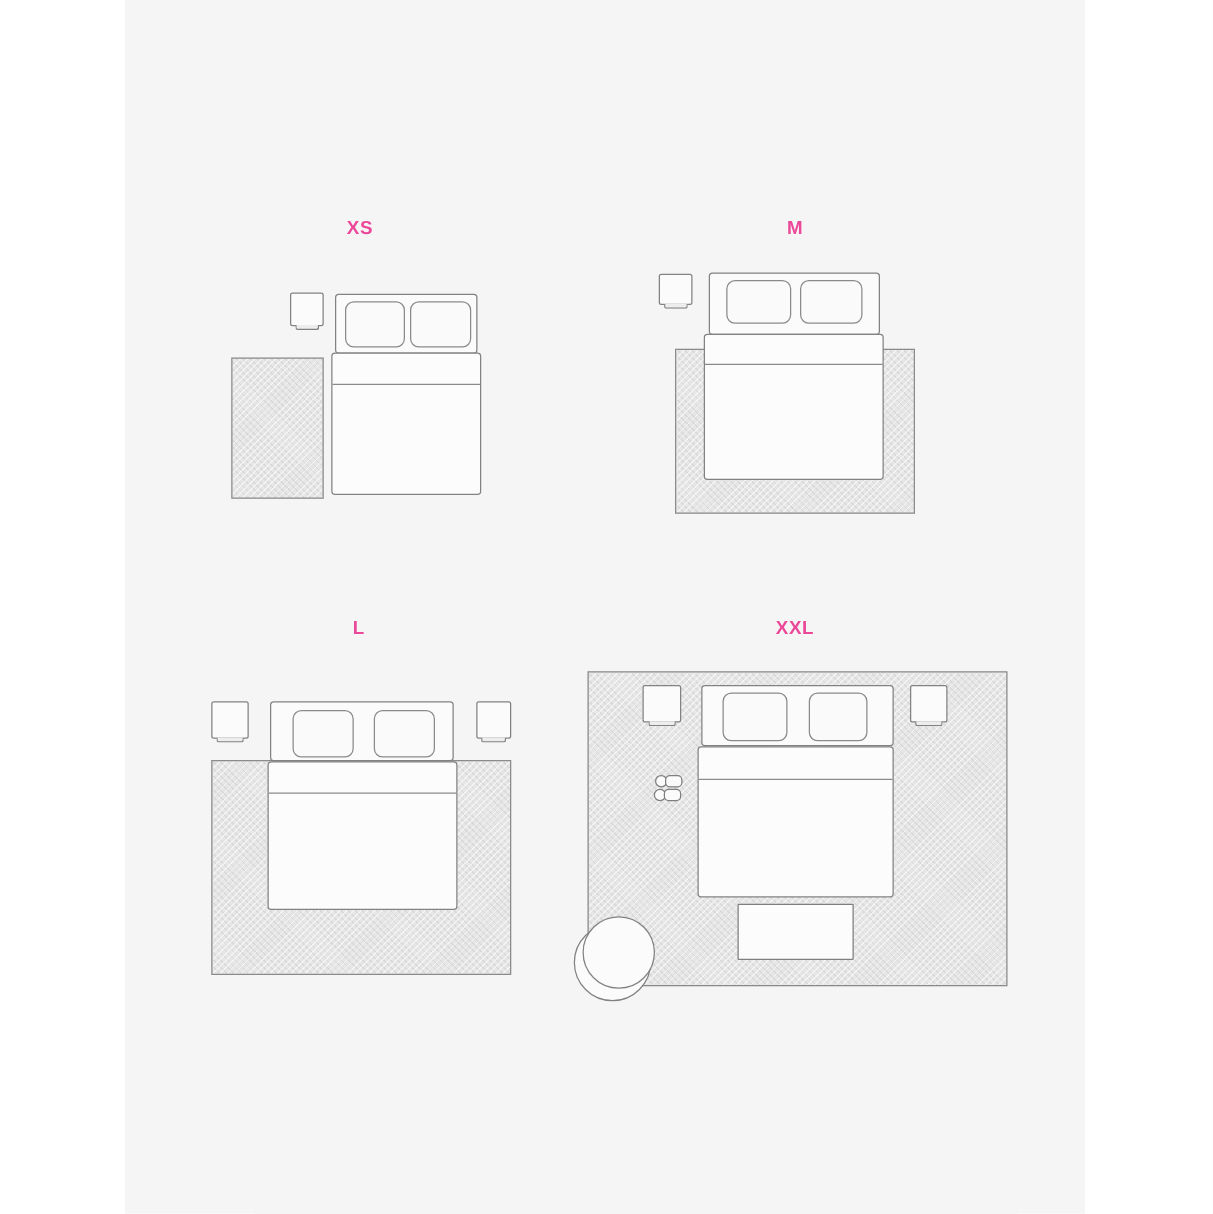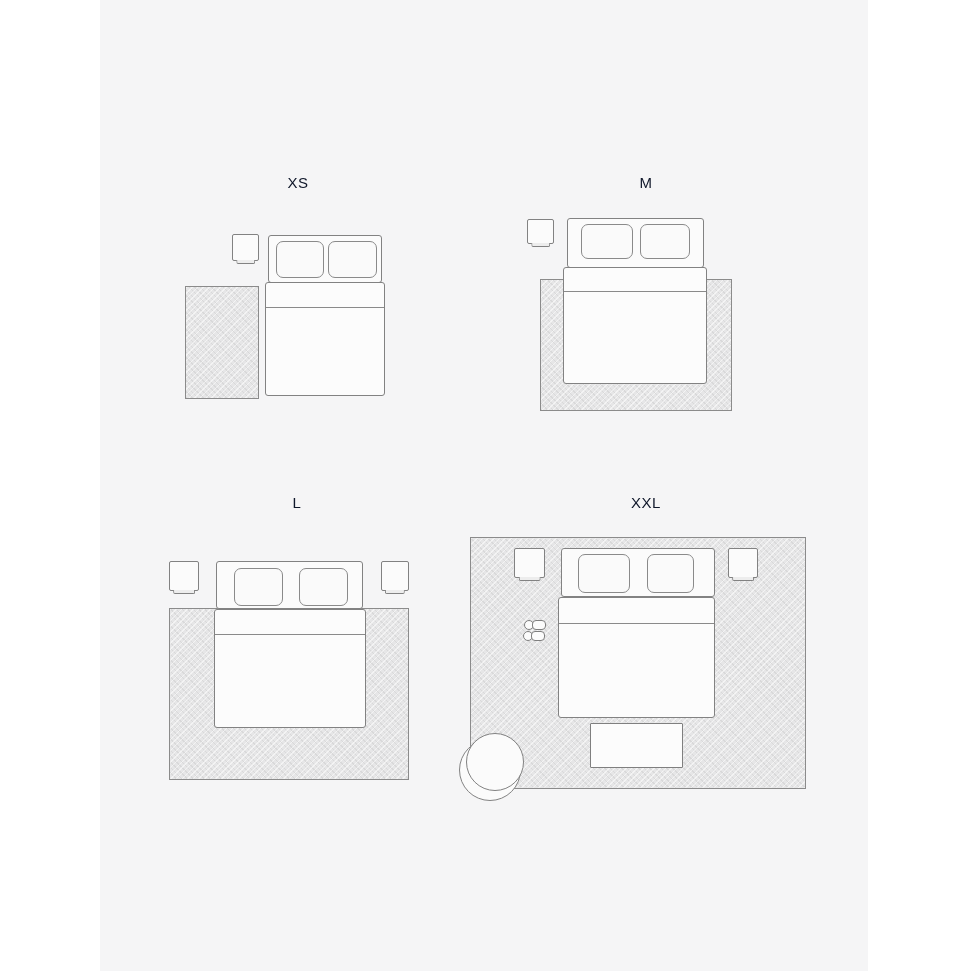--- a/index.html
+++ b/index.html
@@ -3,21 +3,21 @@
 <meta charset="utf-8">
 <style>
   * { margin:0; padding:0; box-sizing:border-box; }
   html,body { width:970px; height:971px; background:#ffffff; overflow:hidden;
               font-family:"Liberation Sans", sans-serif; }
   .stage { position:relative; width:970px; height:971px; background:#ffffff; }
   .canvas { position:absolute; left:100px; top:0; width:768px; height:971px; background:#f5f5f6; }
   .scene { position:absolute; left:0; top:0; width:970px; height:971px; }
 
   .size-label { position:absolute; transform:translateX(-50%); font-size:15px;
-                font-weight:400; letter-spacing:.5px; color:#0f172a; line-height:1;margin-left:10px; }
+                font-weight:700; letter-spacing:.5px; color:#ec4899; line-height:1; }
 
   .rug { position:absolute; background-color:#e6e6e7;
          background-image:
            repeating-linear-gradient(135deg, rgba(255,255,255,.55) 0 1px, rgba(255,255,255,0) 1px 4px),
            repeating-linear-gradient(45deg, rgba(170,170,170,.22) 0 1px, rgba(170,170,170,0) 1px 4px);
          border:1px solid #8b8b8b; }
 
   .nightstand { position:absolute; background:#fbfbfb; border:1px solid #828282; border-radius:2px; }
   .nightstand .lip { position:absolute; left:50%; transform:translateX(-50%); bottom:-4px;
                      width:78%; height:4px; background:#ededed; border:1px solid #828282;

